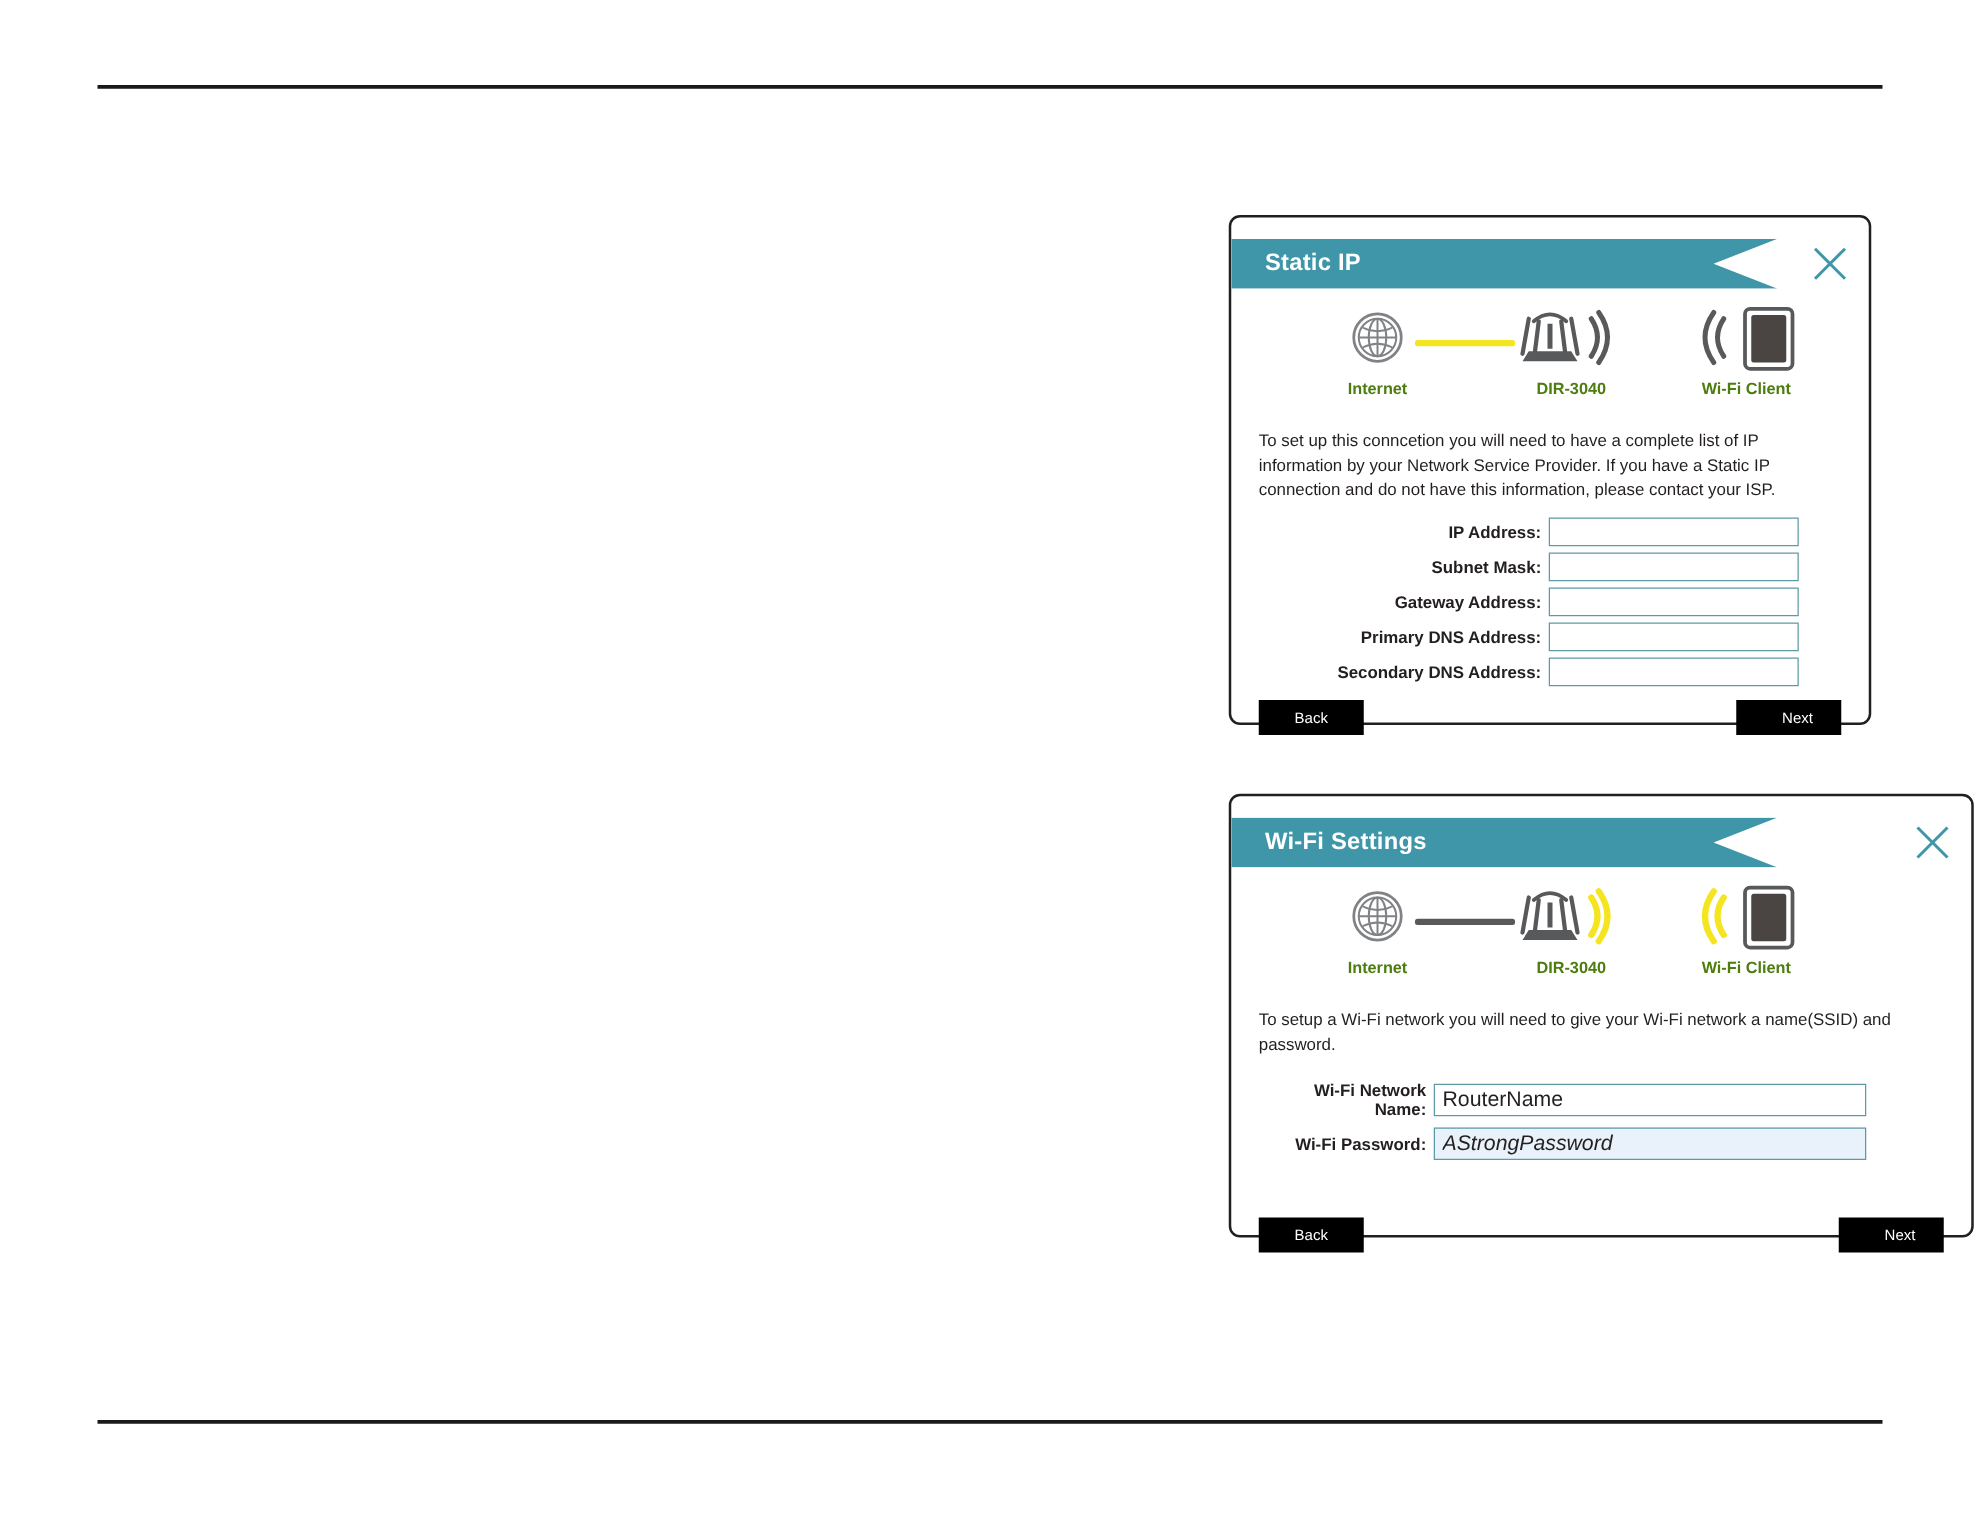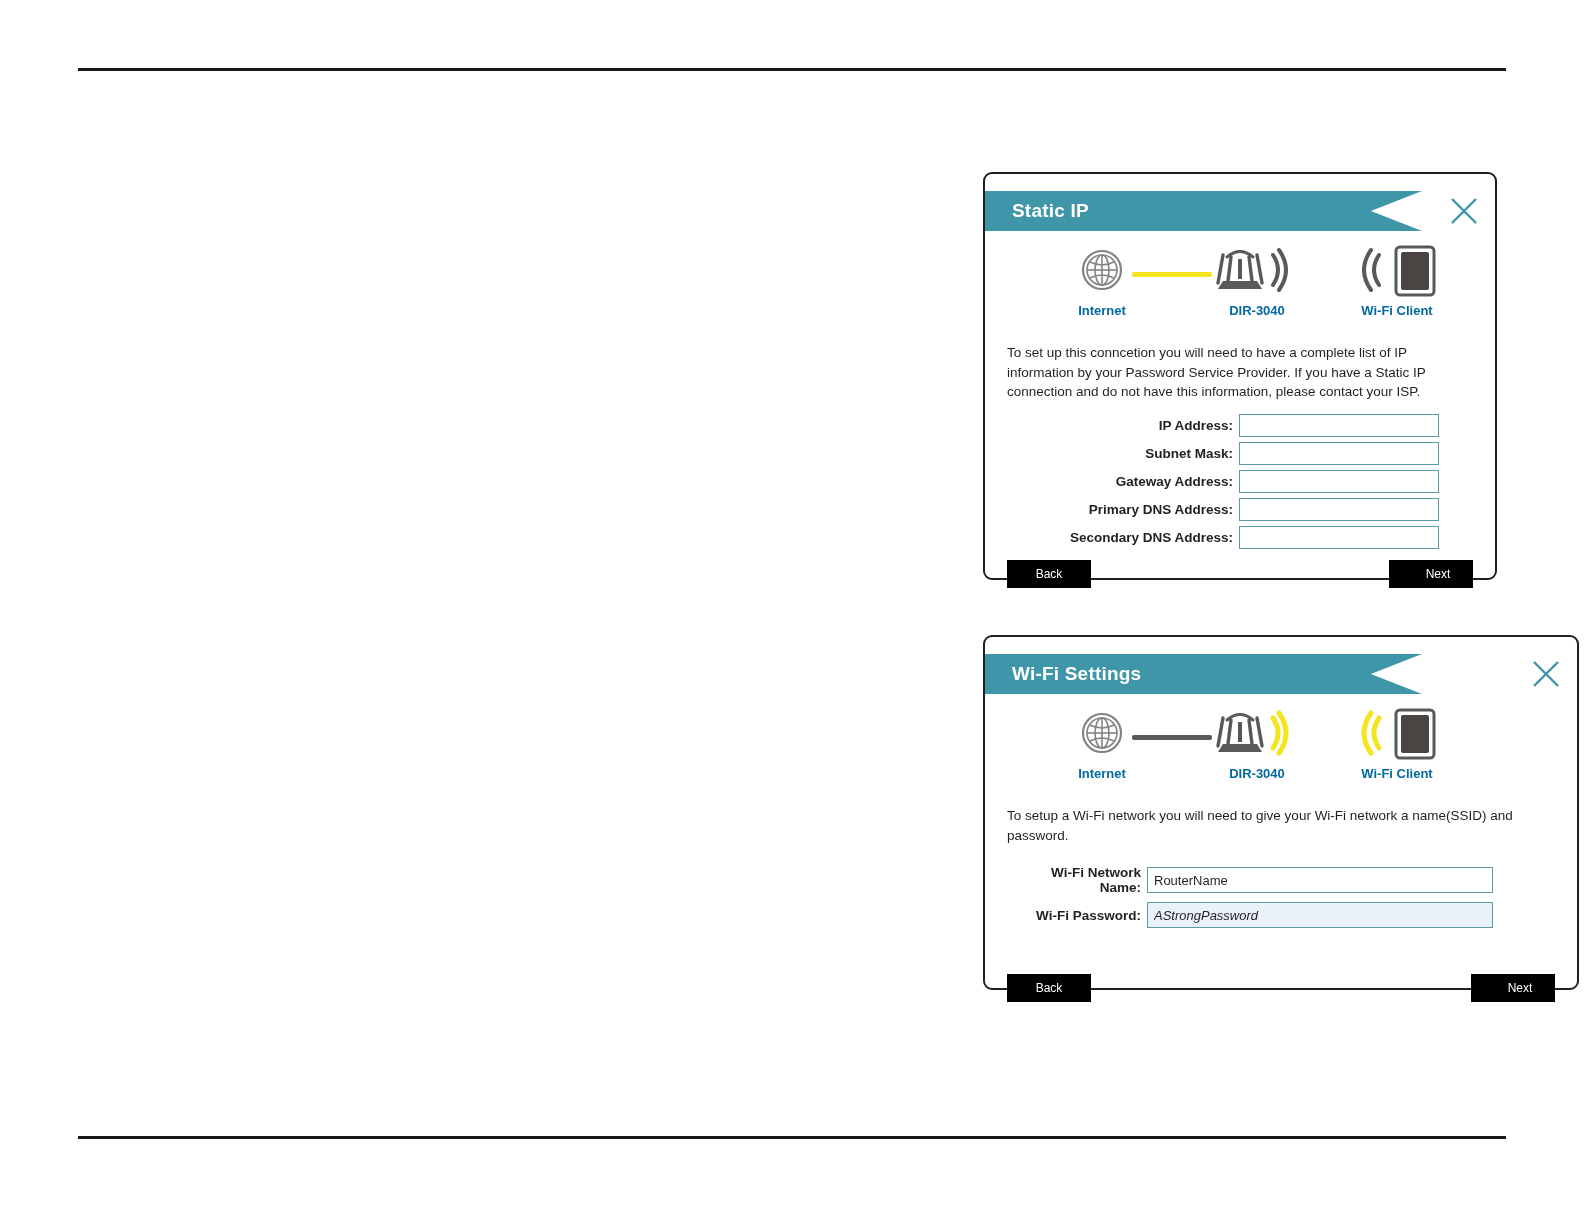--- a/index.html
+++ b/index.html
@@ -41,21 +41,21 @@
   .close-icon{
     position:absolute;right:14px;top:3px;width:34px;height:34px;cursor:pointer;
   }
 
   
   .diagram{
     position:relative;height:96px;margin-top:10px;
   }
   .node{position:absolute;text-align:center;}
   .node-label{
-    font-size:13px;font-weight:bold;color:#0369a1;margin-top:4px;white-space:nowrap;
+    font-size:13px;font-weight:bold;color:#4d7c0f;margin-top:4px;white-space:nowrap;
   }
   .node-icon{height:58px;display:flex;align-items:center;justify-content:center;}
 
   #node-internet{left:62px;top:0;width:110px;}
   #node-router{left:197px;top:0;width:150px;}
   #node-client{left:337px;top:0;width:150px;}
 
   .link-line{
     position:absolute;left:147px;top:31px;width:80px;height:5px;border-radius:2px;
   }
@@ -74,21 +74,21 @@
     display:flex;align-items:center;justify-content:flex-start;
     margin-bottom:5px;
     padding-left:28px;
   }
   .field-label{
     font-size:13.5px;font-weight:bold;color:#231f20;
     text-align:right;padding-right:6px;box-sizing:border-box;
   }
   .field-input{
     height:23px;border:1px solid #5e9aa6;background:#ffffff;box-sizing:border-box;
-    font-family:"Liberation Sans", sans-serif;font-size:13px;color:#231f20;
+    font-family:"Liberation Sans", sans-serif;font-size:17px;color:#231f20;
     padding:0 6px;outline:none;
   }
   
   #form-static-ip .field-label{width:226px;}
   #form-static-ip .field-input{width:200px;}
 
   
   #form-wifi .field-label{width:134px;}
   #form-wifi .field-input{width:346px;height:26px;}
   #form-wifi .field-row{margin-bottom:7px;}
@@ -165,21 +165,21 @@
           <path d="M30 14 Q20 29 30 44" fill="none" stroke="#58595b" stroke-width="4" stroke-linecap="round"></path>
           <path d="M22 9 Q8 29 22 49" fill="none" stroke="#58595b" stroke-width="4" stroke-linecap="round"></path>
           <rect x="47" y="6" width="38" height="48" rx="4" fill="#ffffff" stroke="#58595b" stroke-width="3"></rect>
           <rect x="52" y="11" width="28" height="38" rx="2" fill="#4a4442"></rect>
         </svg>
       </div>
       <div class="node-label">Wi-Fi Client</div>
     </div>
   </div>
 
-  <div class="desc">To set up this conncetion you will need to have a complete list of IP information by your Password Service Provider. If you have a Static IP connection and do not have this information, please contact your ISP.</div>
+  <div class="desc">To set up this conncetion you will need to have a complete list of IP information by your Network Service Provider. If you have a Static IP connection and do not have this information, please contact your ISP.</div>
 
   <div class="form" id="form-static-ip">
     <div class="field-row">
       <span class="field-label">IP Address:</span>
       <input class="field-input" type="text" value="" style="">
     </div>
     <div class="field-row">
       <span class="field-label">Subnet Mask:</span>
       <input class="field-input" type="text" value="" style="">
     </div>

